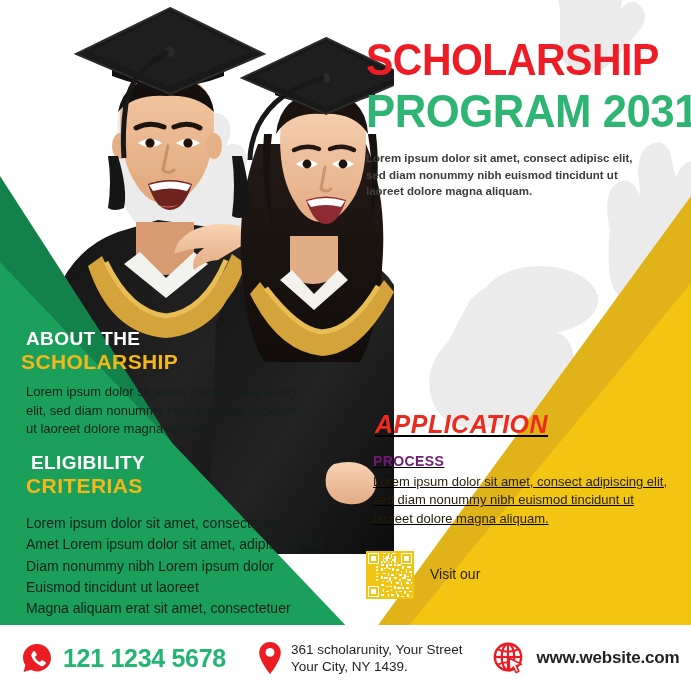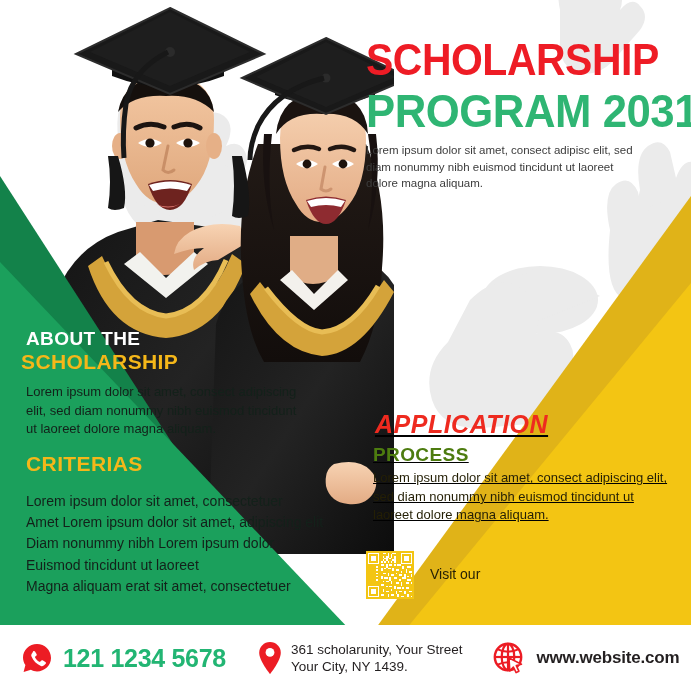--- a/index.html
+++ b/index.html
@@ -59,23 +59,24 @@
     transform:scaleX(0.93);transform-origin:left center;
     white-space:nowrap;
   }
   .title-line2{
     font-size:47px;line-height:1.0;font-weight:bold;
     letter-spacing:-0.5px;color:#2fb573;margin-top:6px;
     transform:scaleX(0.93);transform-origin:left center;
     white-space:nowrap;
   }
   .header-sub{
-    margin-top:8px;
+    margin-top:16px;
     font-size:11.5px;line-height:1.45;color:#3c3c3c;
     width:276px;
+    font-weight:bold;
   }
 
   
   .about-block{position:absolute;left:26px;top:328px;width:300px;z-index:6;}
   .h-white{
     font-size:19px;font-weight:bold;color:#ffffff;
     letter-spacing:0.4px;line-height:1.18;
   }
   .h-gold{
     font-size:21px;font-weight:bold;color:#f5b719;
@@ -94,22 +95,22 @@
   }
   .crit-list li{white-space:nowrap;}
 
   
   .app-block{position:absolute;left:375px;top:411px;width:300px;z-index:6;text-decoration:underline;}
   .h-red-italic{
     font-size:25px;font-weight:bold;font-style:italic;
     color:#ee2a1f;letter-spacing:0.5px;line-height:1.1;
   }
   .h-white-proc{
-    margin-top:5px;
-    font-size:19px;font-weight:bold;color:#4d7c0f;
+    margin-top:14px;
+    font-size:14px;font-weight:bold;color:#701a75;
     letter-spacing:0.4px;line-height:1.15;margin-left:-2px;
   }
   .body-dark-y{
     margin-top:4px;margin-left:-2px;
     font-size:13px;line-height:1.42;color:#241f05;
     width:300px;
   }
 
   
   .qr-row{
@@ -287,20 +288,21 @@
     <div class="header-sub">Lorem ipsum dolor sit amet, consect adipisc elit, sed diam nonummy nibh euismod tincidunt ut laoreet dolore magna aliquam.</div>
   </div>
 
   <div class="about-block">
     <div class="h-white">ABOUT THE</div>
     <div class="h-gold">SCHOLARSHIP</div>
     <div class="body-dark">Lorem ipsum dolor sit amet, consect adipiscing elit, sed diam nonummy nibh euismod tincidunt ut laoreet dolore magna aliquam.</div>
   </div>
 
   <div class="elig-block">
+    <div class="h-white">ELIGIBILITY</div>
     <div class="h-gold">CRITERIAS</div>
     <ul class="crit-list">
       <li>Lorem ipsum dolor sit amet, consectetuer</li>
       <li>Amet Lorem ipsum dolor sit amet, adipiscing elit</li>
       <li>Diam nonummy nibh Lorem ipsum dolor</li>
       <li>Euismod tincidunt ut laoreet</li>
       <li>Magna aliquam erat  sit amet, consectetuer</li>
     </ul>
   </div>
 

